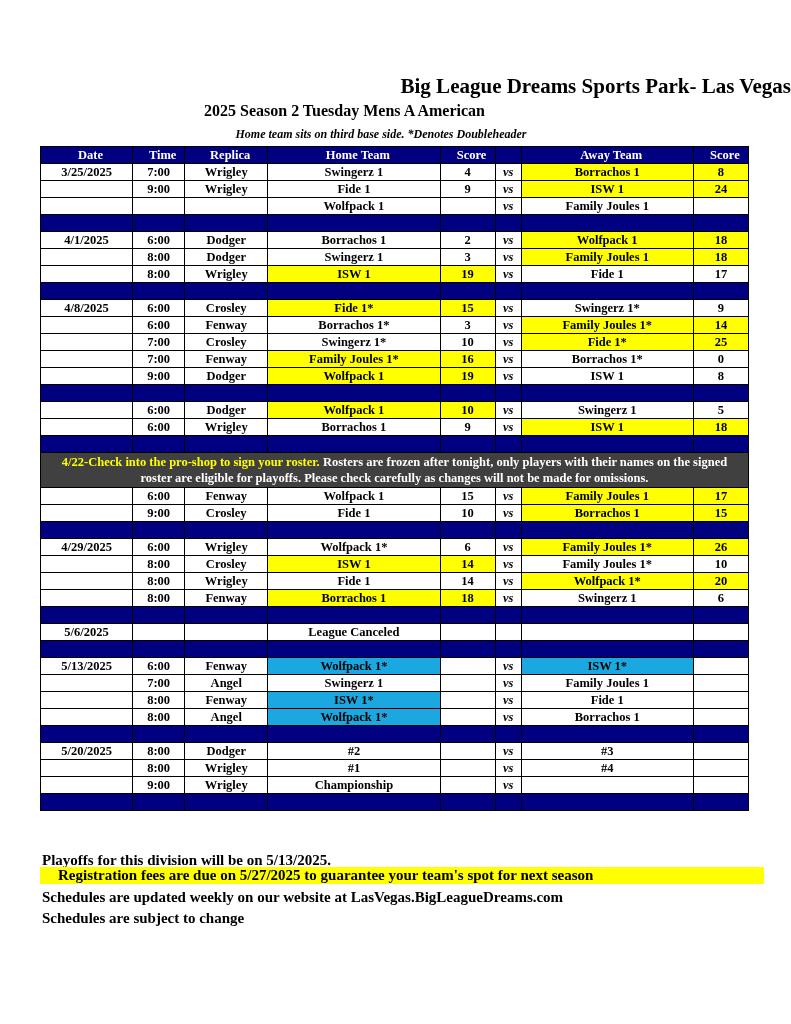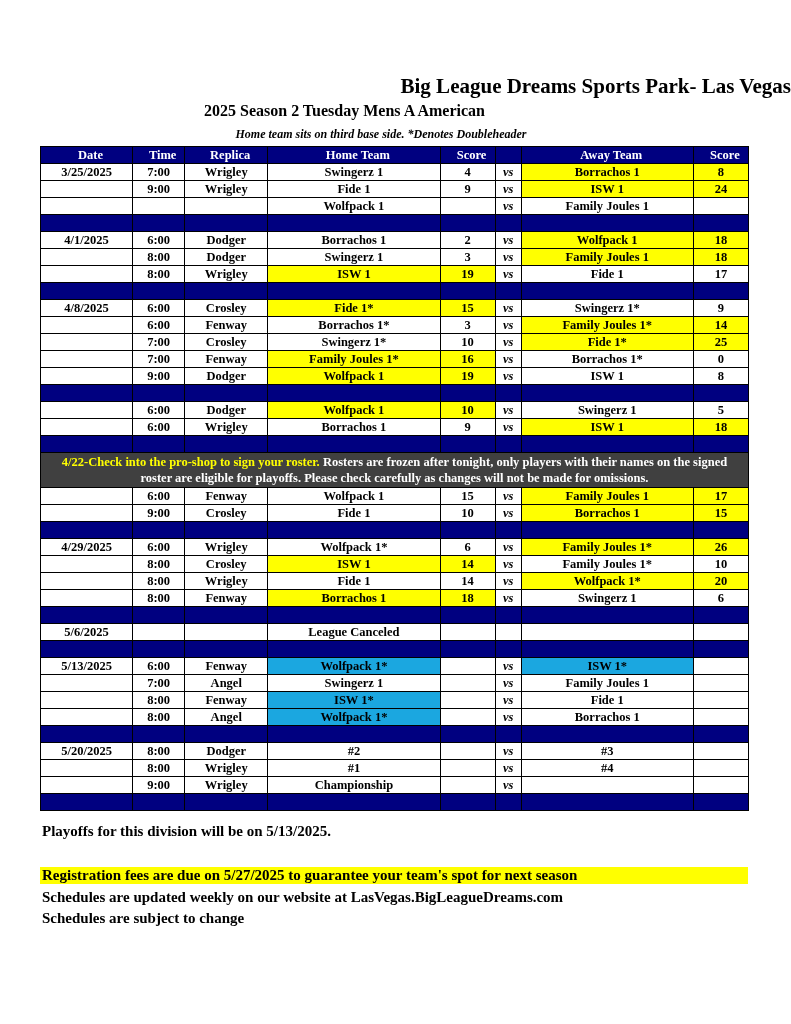--- a/index.html
+++ b/index.html
@@ -10,21 +10,21 @@
   table.sched { position:absolute; left:40px; top:146px; border-collapse:collapse; table-layout:fixed; width:709px; }
   table.sched td, table.sched th { border:1px solid #000; padding:0; height:16px; line-height:15px; font-size:12.5px; font-weight:bold; text-align:center; white-space:nowrap; overflow:hidden; }
   table.sched th { background:#000080; color:#fff;padding-left:8px; }
   tr.spacer td { background:#000080; height:16px; }
   td.vs { font-style:italic; font-weight:normal; font-size:11px; }
   td.win { background:#ffff00; }
   td.blue { background:#1ba7e0; }
   tr.notice td { background:#404040; color:#fff; font-size:12.5px; line-height:16px; height:34px; white-space:normal; padding:0 4px; }
   .notice-hl { color:#ffff00; }
   .footer { position:absolute; left:42px; font-weight:bold; font-size:15px; }
-  .footer.hl { background:#ffff00; width:706px; left:40px; padding-left:2px; }
+  .footer.hl { background:#ffff00; width:706px; left:40px; padding-left:18px; }
 </style>
 </head>
 <body>
 
 <div class="title">Big League Dreams Sports Park- Las Vegas</div>
 <div class="subtitle">2025 Season 2 Tuesday Mens A American</div>
 <div class="note">Home team sits on third base side.  *Denotes Doubleheader</div>
 
 <table class="sched">
   <colgroup>
@@ -409,16 +409,16 @@
         <td></td>
         <td></td>
         <td></td>
         <td></td>
         <td></td>
         <td></td>
       </tr>
     </tbody>
 </table>
 
-<div class="footer" style="top:823px">Playoffs for this division will be on 5/13/2025.</div>
+<div class="footer" style="top:852px">Playoffs for this division will be on 5/13/2025.</div>
 <div class="footer hl" style="top:867px">Registration fees are due on 5/27/2025 to guarantee your team's spot for next season</div>
 <div class="footer" style="top:889px">Schedules are updated weekly on our website at LasVegas.BigLeagueDreams.com</div>
 <div class="footer" style="top:910px">Schedules are subject to change</div>
 
 </body></html>

